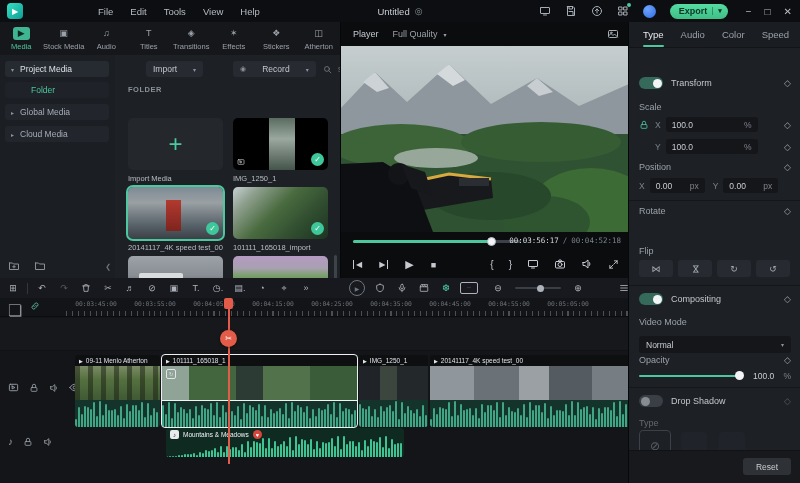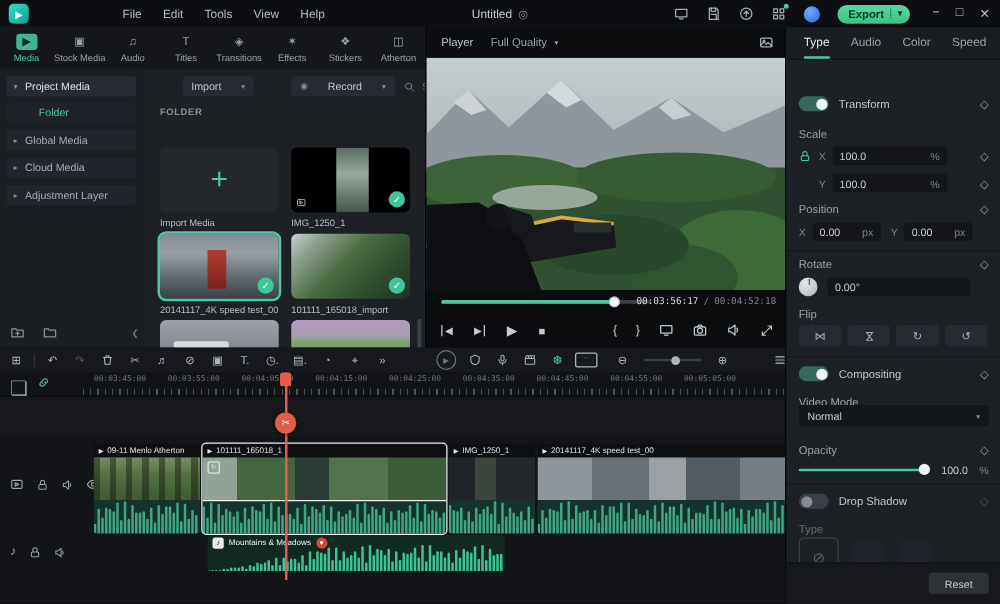--- a/index.html
+++ b/index.html
@@ -341,24 +341,20 @@
         <span>Folder</span>
       </div>
       <div class="side-item" style="top:49px">
         <span class="car">▸</span>
         <span>Global Media</span>
       </div>
       <div class="side-item" style="top:71px">
         <span class="car">▸</span>
         <span>Cloud Media</span>
       </div>
-      <div class="side-item" style="top:93px">
-        <span class="car">▸</span>
-        <span>Adjustment Layer</span>
-      </div>
       <div class="side-bottom">
         <svg class="ic" width="12" height="12">
             <use href="#i-folderp"></use>
           </svg>
         <svg class="ic" width="12" height="12">
             <use href="#i-folder"></use>
           </svg>
       </div>
       <span class="side-collapse">❮</span>
     </aside>
@@ -559,26 +555,20 @@
         <span>0.00</span>
         <span class="unit">px</span>
       </div>
     </div>
 
     <div class="pdivider" style="top:178px"></div>
     <div class="prow" style="top:184px">
       <span class="plab2">Rotate</span>
       <span class="dia">◇</span>
     </div>
-    <div class="prow" style="top:200px">
-      <span class="dial"></span>
-      <div class="pinput" style="width:114px">
-        <span>0.00°</span>
-      </div>
-    </div>
 
     <div class="prow" style="top:224px">
         <span class="plab2">Flip</span>
       </div>
     <div class="prow" style="top:238px">
       <span class="flipbtn">
           <span>⋈</span>
         </span>
       <span class="flipbtn">
           <span style="display:inline-block;transform:rotate(90deg)">⋈</span>
@@ -594,21 +584,21 @@
     <div class="pdivider" style="top:263px"></div>
     <div class="prow" style="top:271px">
       <span class="toggle"></span>
       <span class="plab">Compositing</span>
       <span class="dia">◇</span>
     </div>
 
     <div class="prow" style="top:295px">
         <span class="plab2">Video Mode</span>
       </div>
-    <div class="prow" style="top:302px">
+    <div class="prow" style="top:314px">
       <div class="pselect">
         <span>Normal</span>
         <span class="car">▾</span>
       </div>
     </div>
 
     <div class="prow" style="top:333px">
       <span class="plab2">Opacity</span>
       <span class="dia">◇</span>
     </div>

